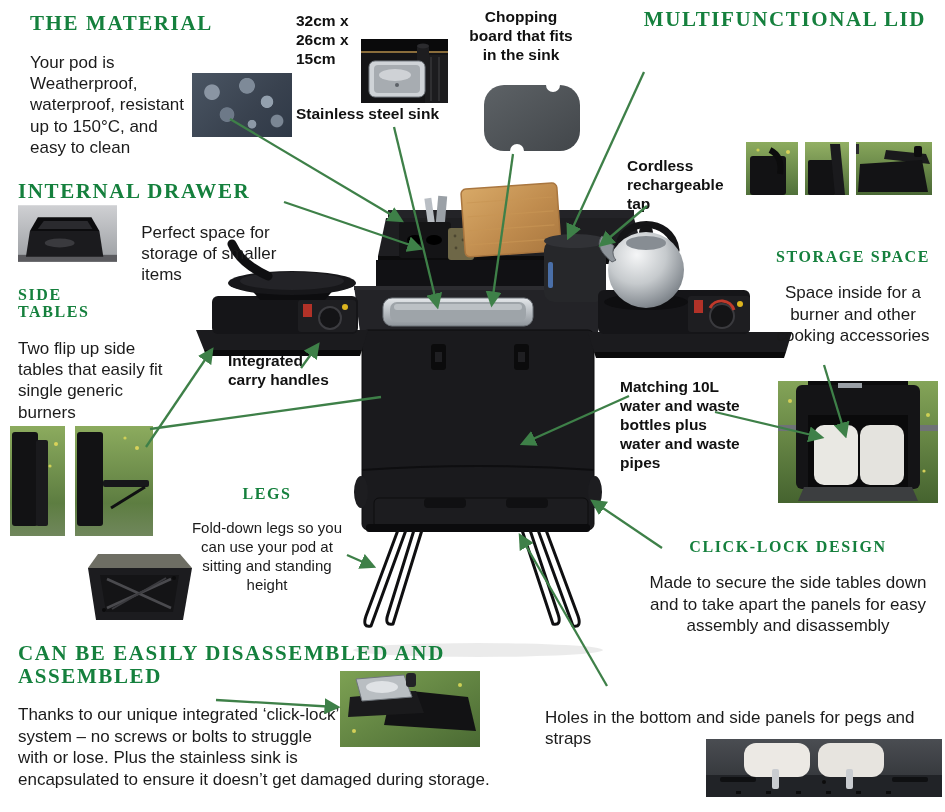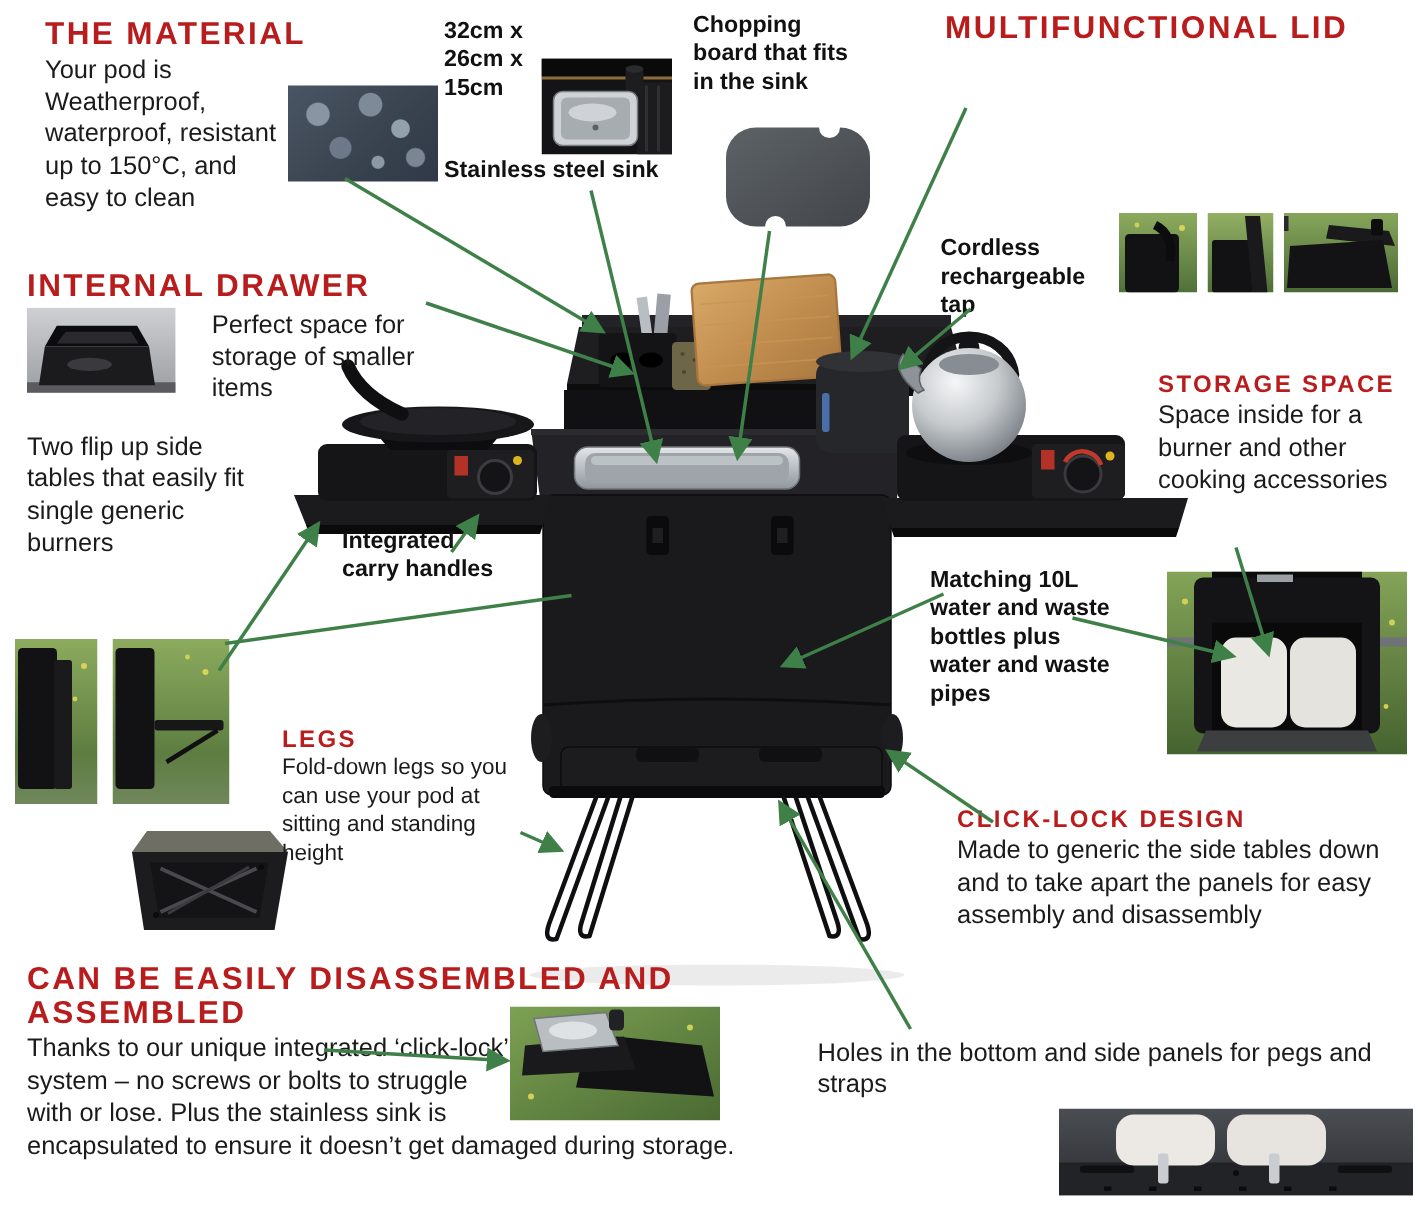--- a/index.html
+++ b/index.html
@@ -1,25 +1,25 @@
 <!DOCTYPE html>
 <html><head>
 <meta charset="utf-8">
 <style>
   *{margin:0;padding:0;box-sizing:border-box}
   html,body{background:#fff}
   body{font-family:"Liberation Sans",sans-serif;color:#161616}
   .canvas{position:relative;width:945px;height:812px;background:#fff;overflow:hidden}
   .abs{position:absolute}
-  .title{font-family:Liberation Sans, sans-serif;font-weight:800;font-size:21px;line-height:1.08;
-         letter-spacing:1.6px;color:#b91c1c}
+  .title{font-family:Liberation Serif, serif;font-weight:800;font-size:21px;line-height:1.08;
+         letter-spacing:1.6px;color:#15803d}
   .title.sm{font-size:16px}
-  .body{font-size:17px;line-height:1.26;color:#1b1b1b;margin-top:1px}
+  .body{font-size:17px;line-height:1.26;color:#1b1b1b;margin-top:17px}
   .label{font-weight:700;font-size:15.5px;line-height:1.22;color:#111}
-  .ra{text-align:left}
+  .ra{text-align:center}
   .ctr{}
   svg{display:block}
 
   
   .material{left:30px;top:12px;width:262px}
   .material-photo{float:right;width:100px;height:64px;margin:21px 0 3px 8px;
     background:
      radial-gradient(circle at 20% 30%, #8a95a3 0 8%, transparent 9%),
      radial-gradient(circle at 55% 20%, #7e8a98 0 10%, transparent 11%),
      radial-gradient(circle at 75% 45%, #93a0ae 0 7%, transparent 8%),
@@ -324,20 +324,21 @@
     <rect x="30" y="0" width="100" height="10" fill="#0b0b0c"></rect>
     <rect x="18" y="4" width="124" height="104" rx="6" fill="#141416"></rect>
     <rect x="60" y="2" width="24" height="5" fill="#9aa0a6"></rect>
     <rect x="30" y="34" width="100" height="72" fill="#0a0a0b"></rect>
     <rect x="36" y="44" width="44" height="60" rx="10" fill="#e9e8e3"></rect>
     <rect x="82" y="44" width="44" height="60" rx="10" fill="#e4e3de"></rect>
     <polygon points="26,106 134,106 140,120 20,120" fill="#3c3e40"></polygon>
   </svg>
 
   <div class="abs txt side-tables">
+    <div class="title sm" style="width:112px">SIDE TABLES</div>
     <div class="body">Two flip up side tables that easily fit single generic burners</div>
   </div>
 
   <svg class="abs side-photo-1" width="55" height="110" viewBox="0 0 55 110">
     <defs>
         <linearGradient id="grass5" x1="0" y1="0" x2="0" y2="1">
       <stop offset="0" stop-color="#8cab5e"></stop>
           <stop offset=".7" stop-color="#5d7d41"></stop>
           <stop offset="1" stop-color="#70875c"></stop>
         </linearGradient>
@@ -384,21 +385,21 @@
     <polygon points="20,27 99,27 93,64 26,64" fill="#141416"></polygon>
     <line x1="27" y1="31" x2="91" y2="60" stroke="#4a4a4e" stroke-width="2.5"></line>
     <line x1="91" y1="31" x2="27" y2="60" stroke="#4a4a4e" stroke-width="2.5"></line>
     <line x1="32" y1="61" x2="86" y2="30" stroke="#3b3b3f" stroke-width="2"></line>
     <circle cx="24" cy="62" r="2" fill="#0b0b0c"></circle>
       <circle cx="94" cy="30" r="2" fill="#0b0b0c"></circle>
   </svg>
 
   <div class="abs txt clicklock ra">
     <div class="title sm">CLICK-LOCK DESIGN</div>
-    <div class="body">Made to generic the side tables down and to take apart the panels for easy assembly and disassembly</div>
+    <div class="body">Made to secure the side tables down and to take apart the panels for easy assembly and disassembly</div>
   </div>
 
   <div class="abs txt disassembled">
     <div class="title">CAN BE EASILY DISASSEMBLED AND ASSEMBLED</div>
     <div>
       <div class="dis-spacer"></div>
       <div class="body">Thanks to our unique integrated ‘click-lock’ system – no screws or bolts to struggle with or lose. Plus the stainless sink is encapsulated to ensure it doesn’t get damaged during storage.</div>
     </div>
   </div>
 

